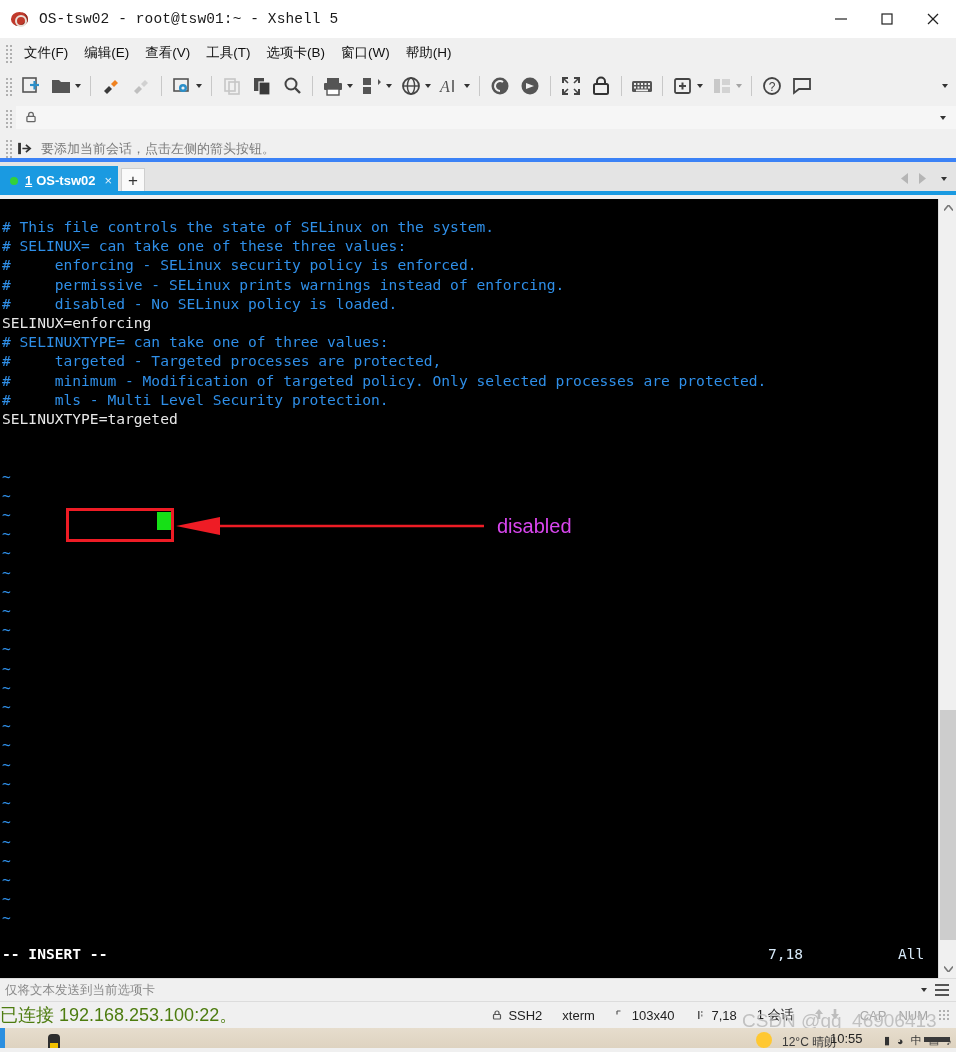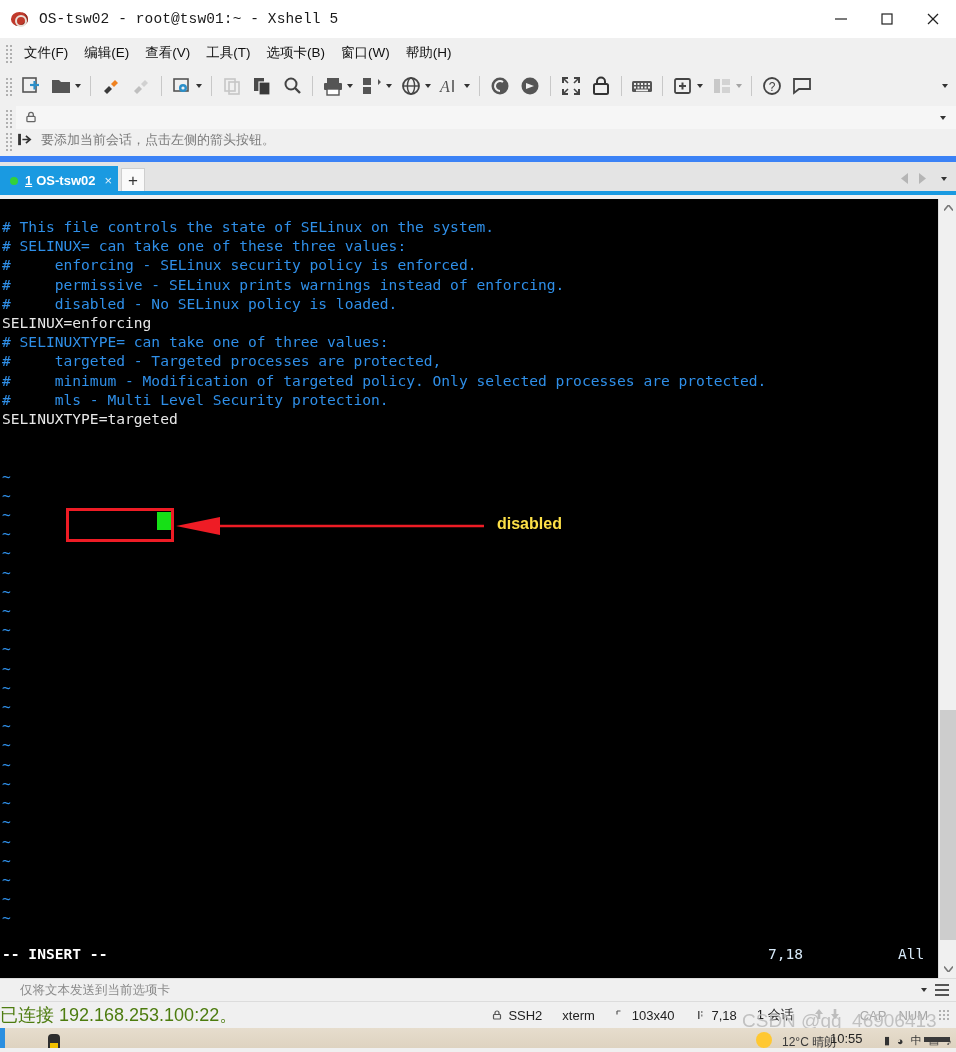--- a/index.html
+++ b/index.html
@@ -77,22 +77,22 @@
     flex:1 1 auto; height:23px; background:#f6f6f6;
     display:flex; align-items:center; margin-right:0px;
   }
   .addr-lock { width:16px; height:16px; margin:0 6px 0 8px; flex:0 0 auto; }
   .addr-text { font-size:13px; color:#5a5a5a;margin-top:46px; }
   .addr-caret { margin-left:auto; margin-right:10px; }
 
   
   .noticebar {
     position:absolute; left:0; top:131px; width:956px; height:31px;
-    background:#f0f0f0; display:flex; align-items:flex-start;
-    border-bottom:6px solid #3b82f6;
+    background:#f0f0f0; display:flex; align-items:flex-end;
+    border-bottom:4px solid #3b82f6;
   }
   .notice-ico { width:18px; height:18px; margin-right:7px; flex:0 0 auto; }
   .notice-text { font-size:13px; color:#7b7b7b; }
 
   
   .tabbar {
     position:absolute; left:0; top:162px; width:956px; height:33px;
     background:#e4e4e4;
   }
   .tab {
@@ -138,21 +138,21 @@
   .sl-all  { position:absolute; left:896px; top:0; color:#d6e8f7; }
 
   
   .ann-box {
     position:absolute; left:66px; top:309px; width:108px; height:34px;
     border:3px solid #ee1c25; background:transparent;
   }
   .ann-arrow { position:absolute; left:176px; top:318px; width:310px; height:18px; }
   .ann-label {
     position:absolute; left:497px; top:316px;
-    font-family:"Liberation Sans",sans-serif; font-size:16px; color:#fde047;font-weight:bold;
+    font-family:"Liberation Sans",sans-serif; font-size:20px; color:#d946ef;
   }
   .cursor-block {
     position:absolute; left:157px; top:313px; width:15px; height:18px; background:#16e016;
   }
 
   
   .term-scroll {
     position:absolute; left:938px; top:199px; width:18px; height:779px;
     background:#f0f0f0; border-left:1px solid #dcdcdc;
   }
@@ -165,21 +165,21 @@
   .sb-thumb {
     position:absolute; left:1px; width:16px; top:511px; height:230px; background:#cdcdcd;
   }
 
   
   .sendbar {
     position:absolute; left:0; top:978px; width:956px; height:23px;
     background:#f0f0f0; display:flex; align-items:center;
     border-top:1px solid #dcdcdc;
   }
-  .send-text { font-size:12.5px; color:#8a8a8a; margin-left:20px; }
+  .send-text { font-size:12.5px; color:#8a8a8a; margin-left:5px; }
   .send-right { margin-left:auto; display:flex; align-items:center; gap:7px; margin-right:7px; }
   .hamb { width:14px; height:12px; display:flex; flex-direction:column; justify-content:space-between; }
   .hamb i { display:block; height:2px; background:#555; }
 
   
   .statusbar {
     position:absolute; left:0; top:1001px; width:956px; height:27px;
     background:#f0f0f0; display:flex; align-items:center;
     border-top:1px solid #dcdcdc;
   }

